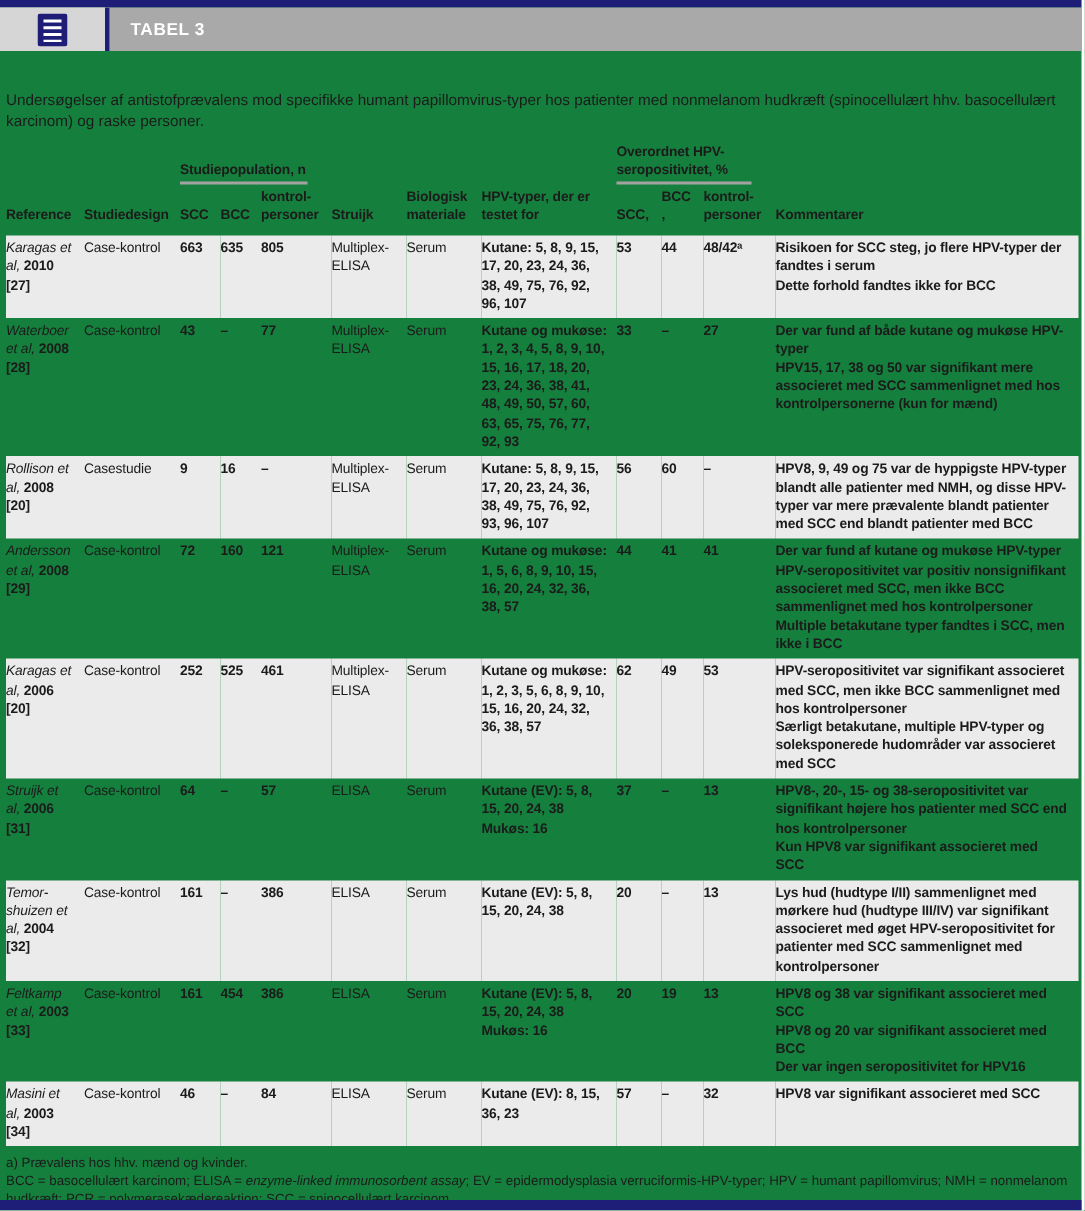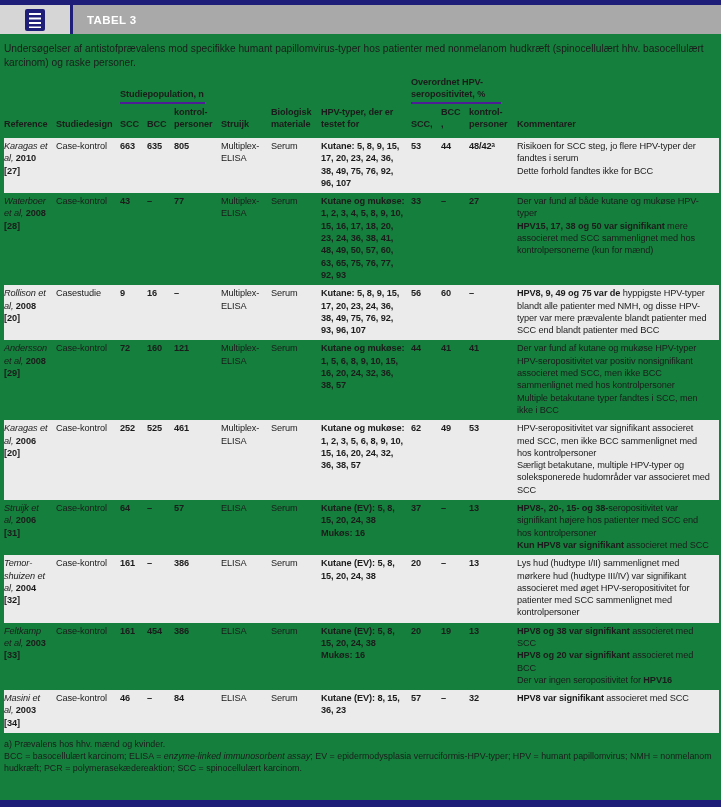--- a/index.html
+++ b/index.html
@@ -11,39 +11,39 @@
   .band{height:29px;background:#a9a9a9;display:flex;align-items:stretch;}
   .iconbox{
     width:70px;background:#d6d6d6;border-right:3px solid #1e1e78;
     display:flex;align-items:center;justify-content:center;flex:0 0 auto;
   }
   .bandlabel{
     color:#ffffff;font-weight:bold;font-size:11.5px;letter-spacing:.4px;
     display:flex;align-items:center;padding-left:14px;
   }
   .caption{
-    padding:8px 6px 5px 4px;font-size:10.2px;line-height:14px;color:#1b1b1b;
+    padding:8px 6px 5px 4px;font-size:10.2px;line-height:14px;color:#1b1b1b;margin-top:19px;
   }
   table{
     border-collapse:collapse;table-layout:fixed;width:715px;margin-left:4px;
     font-size:9.2px;line-height:12.3px;letter-spacing:-0.1px;
   }
   th,td{
     padding:2px 6px 4px 0;text-align:left;vertical-align:top;font-weight:normal;
     word-wrap:break-word;
   }
   thead th{vertical-align:bottom;font-weight:bold;padding-bottom:8px;line-height:11.5px;}
   tr.ghead th{vertical-align:bottom;padding-bottom:1px;}
   .grp .grpline{
-    font-weight:bold;border-bottom:2px solid #4c1d95;padding-bottom:2px;margin-right:10px;
+    font-weight:bold;border-bottom:2px solid #a3a3a3;padding-bottom:2px;margin-right:10px;
   }
   tbody tr.alt td{background:#ebebeb;}
   .num{font-weight:bold;}
   td.cell-hpv div{font-weight:bold;}
-  .cline{margin:0;}
+  .cline{margin:0;font-weight:bold;}
   .footnotes{margin:6px 5px 0 4px;font-size:8.9px;line-height:11.8px;color:#1b1b1b;}
   .bottombar{position:absolute;left:0;bottom:0;width:723px;height:7px;background:#1e1e78;}
 </style>
 </head>
 <body>
 
 <div id="page">
 
   <div class="topbar"></div>
 

